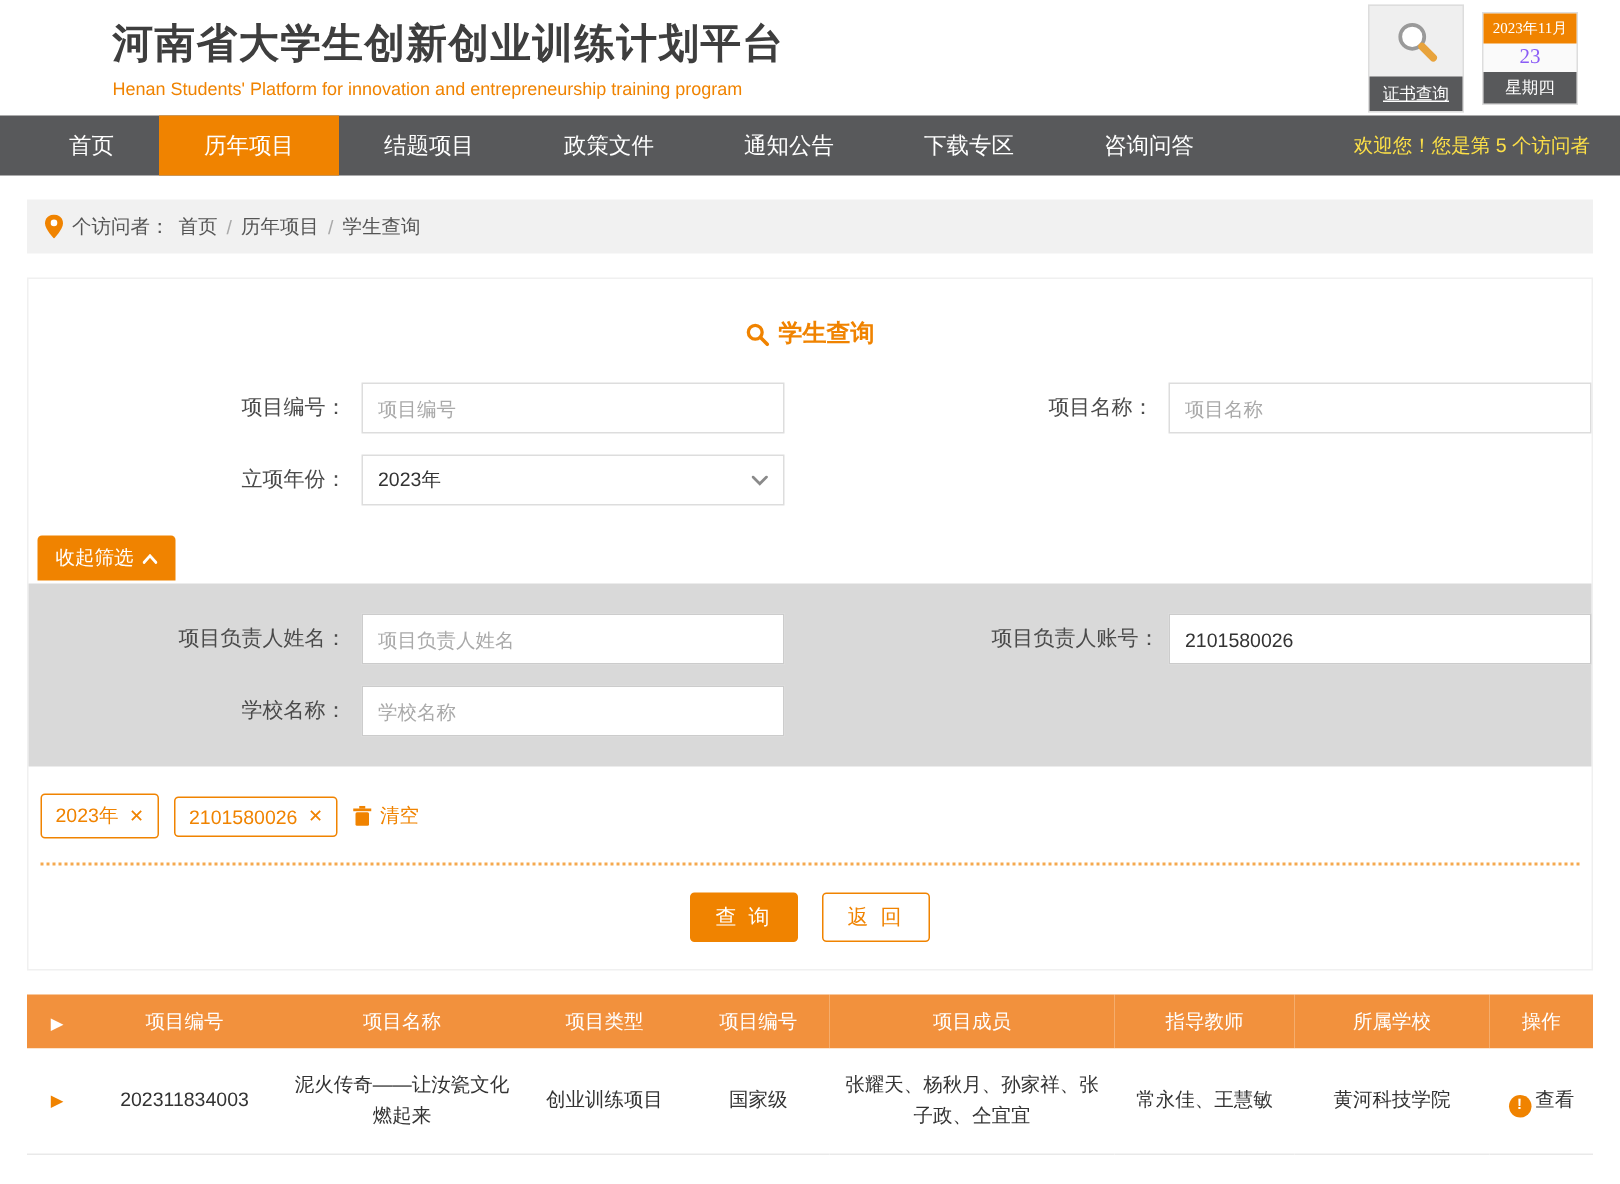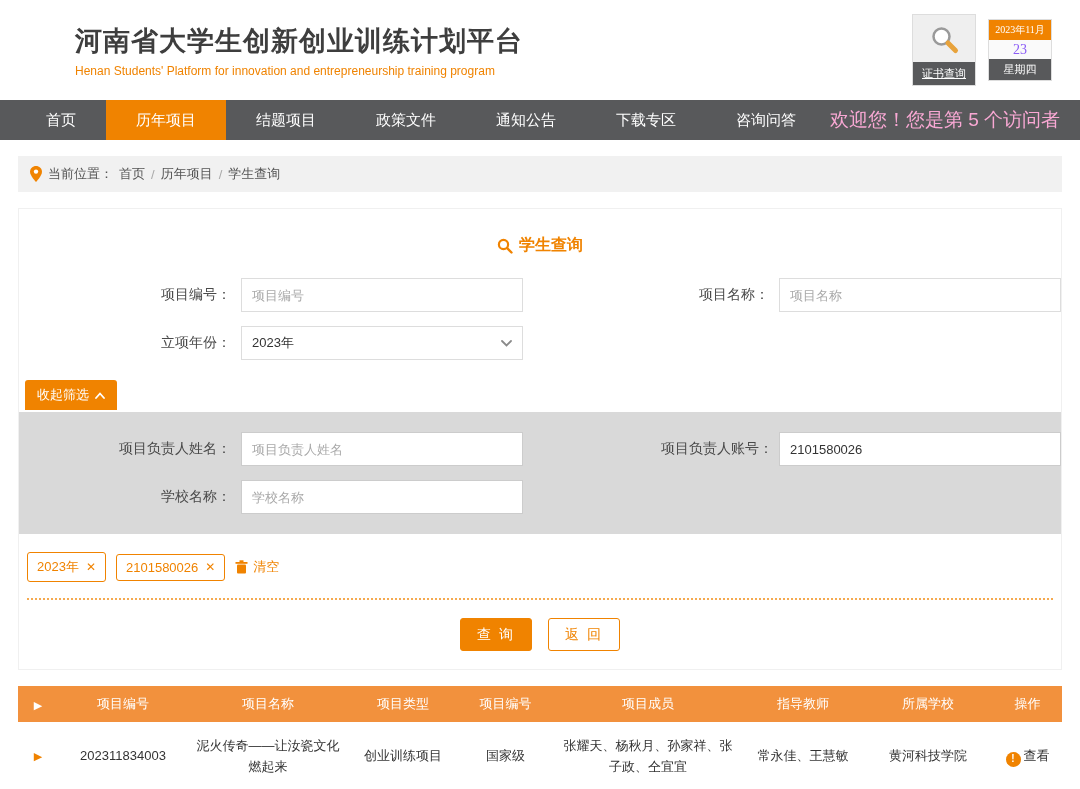--- a/index.html
+++ b/index.html
@@ -5,38 +5,38 @@
   :root{
     --accent:#f08300;
     --accent-light:#f2913d;
     --nav-bg:#58595b;
   }
   *{margin:0;padding:0;box-sizing:border-box;}
   html,body{width:1080px;height:789px;overflow:hidden;}
   body{font-family:"Liberation Sans","DejaVu Sans",sans-serif;background:#fff;color:#333;}
 
   
-  .site-header{height:100px;display:flex;align-items:center;justify-content:space-between;
+  .site-header{height:77px;display:flex;align-items:center;justify-content:space-between;
     padding:0 28px 0 75px;background:#fff;}
   .brand h1{font-size:27px;color:#3e3e3e;font-weight:bold;letter-spacing:1px;}
   .brand .subtitle{color:var(--accent);font-size:12px;margin-top:5px;}
   .header-right{display:flex;gap:12px;align-items:center;}
   .cert-widget{width:64px;border:1px solid #ddd;text-align:center;cursor:pointer;background:#efefef;}
   .cert-icon-box{height:47px;display:flex;align-items:center;justify-content:center;}
   .cert-label{background:var(--nav-bg);color:#fff;font-size:11px;padding:4px 0;white-space:nowrap;text-decoration:underline;}
   .calendar{width:64px;border:1px solid #ddd;text-align:center;background:#fafafa;}
   .cal-month{background:var(--accent);color:#fff;font-size:10px;padding:3px 0;white-space:nowrap;font-family:Liberation Serif, serif;}
   .cal-day{font-size:14px;color:#8b5cf6;padding:2px 0 1px;font-family:"Liberation Serif","DejaVu Serif",serif;}
   .cal-week{background:var(--nav-bg);color:#fff;font-size:11px;padding:3px 0;}
 
   
   .nav{height:40px;background:var(--nav-bg);display:flex;align-items:stretch;padding-left:16px;}
   .nav-item{padding:0 30px;display:flex;align-items:center;font-size:15px;color:#fff;cursor:pointer;white-space:nowrap;}
   .nav-item.active{background:var(--accent);}
-  .nav-welcome{margin-left:auto;display:flex;align-items:center;color:#f9a8d4;font-size:19px;padding-right:20px;white-space:nowrap;}
+  .nav-welcome{margin-left:auto;display:flex;align-items:center;color:#fde047;font-size:13px;padding-right:20px;white-space:nowrap;}
 
   
   .breadcrumb-wrap{padding:16px 18px 0;}
   .breadcrumb{background:#f1f1f1;height:36px;display:flex;align-items:center;gap:6px;
     padding:0 12px;font-size:13px;color:#555;}
   .crumb{cursor:pointer;}
   .crumb.current{cursor:default;}
   .crumb-sep{color:#aaa;}
 
   
@@ -125,21 +125,21 @@
 </nav>
 
 <div class="breadcrumb-wrap">
   <div class="breadcrumb">
     <span style="display:inline-flex;">
       <svg width="12" height="16" viewBox="0 0 12 16">
         <path d="M6 0C2.7 0 0 2.6 0 5.8 0 10 6 16 6 16s6-6 6-10.2C12 2.6 9.3 0 6 0z" fill="#f08300"></path>
         <circle cx="6" cy="5.6" r="2.2" fill="#fff"></circle>
       </svg>
     </span>
-    <span>当前位置：</span>
+    <span>个访问者：</span>
     <span class="crumb">首页</span>
     <span class="crumb-sep">/</span>
     <span class="crumb">历年项目</span>
     <span class="crumb-sep">/</span>
     <span class="crumb current">学生查询</span>
   </div>
 </div>
 
 <main class="card">
   <div class="section-title">

